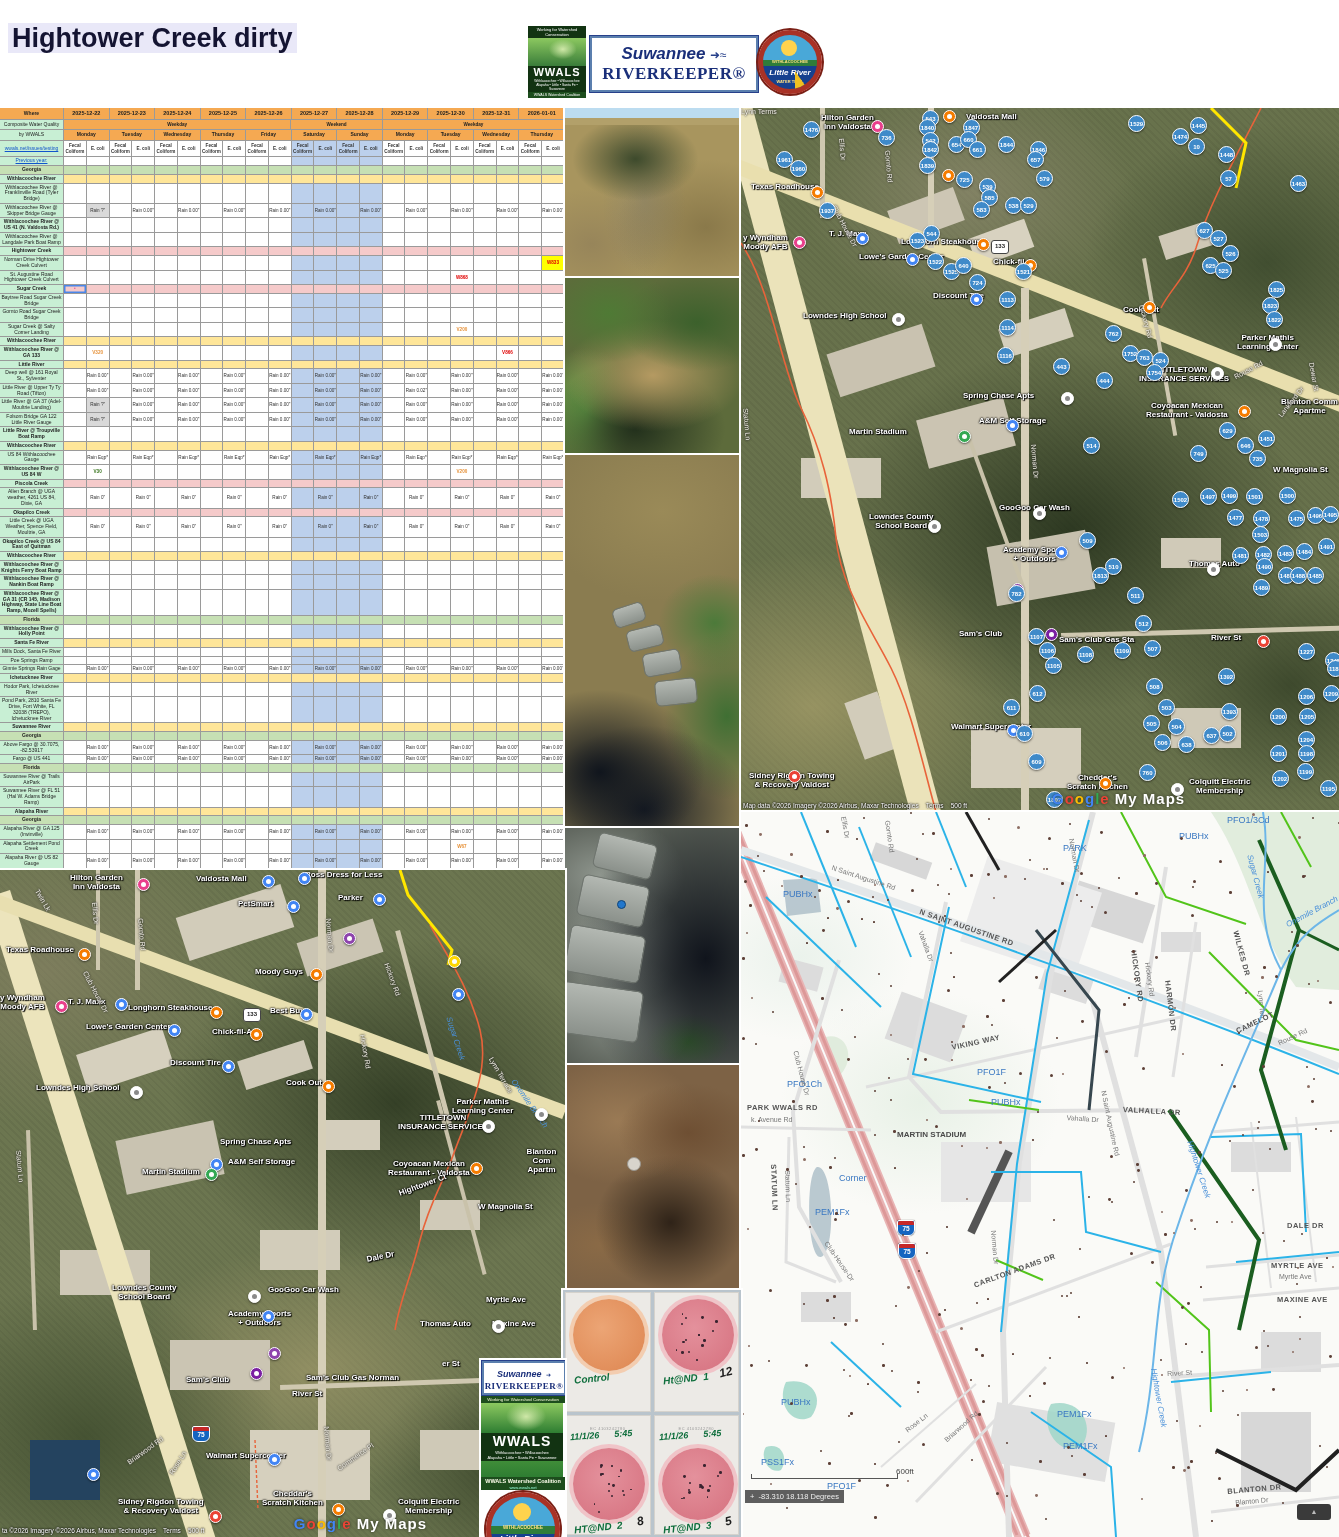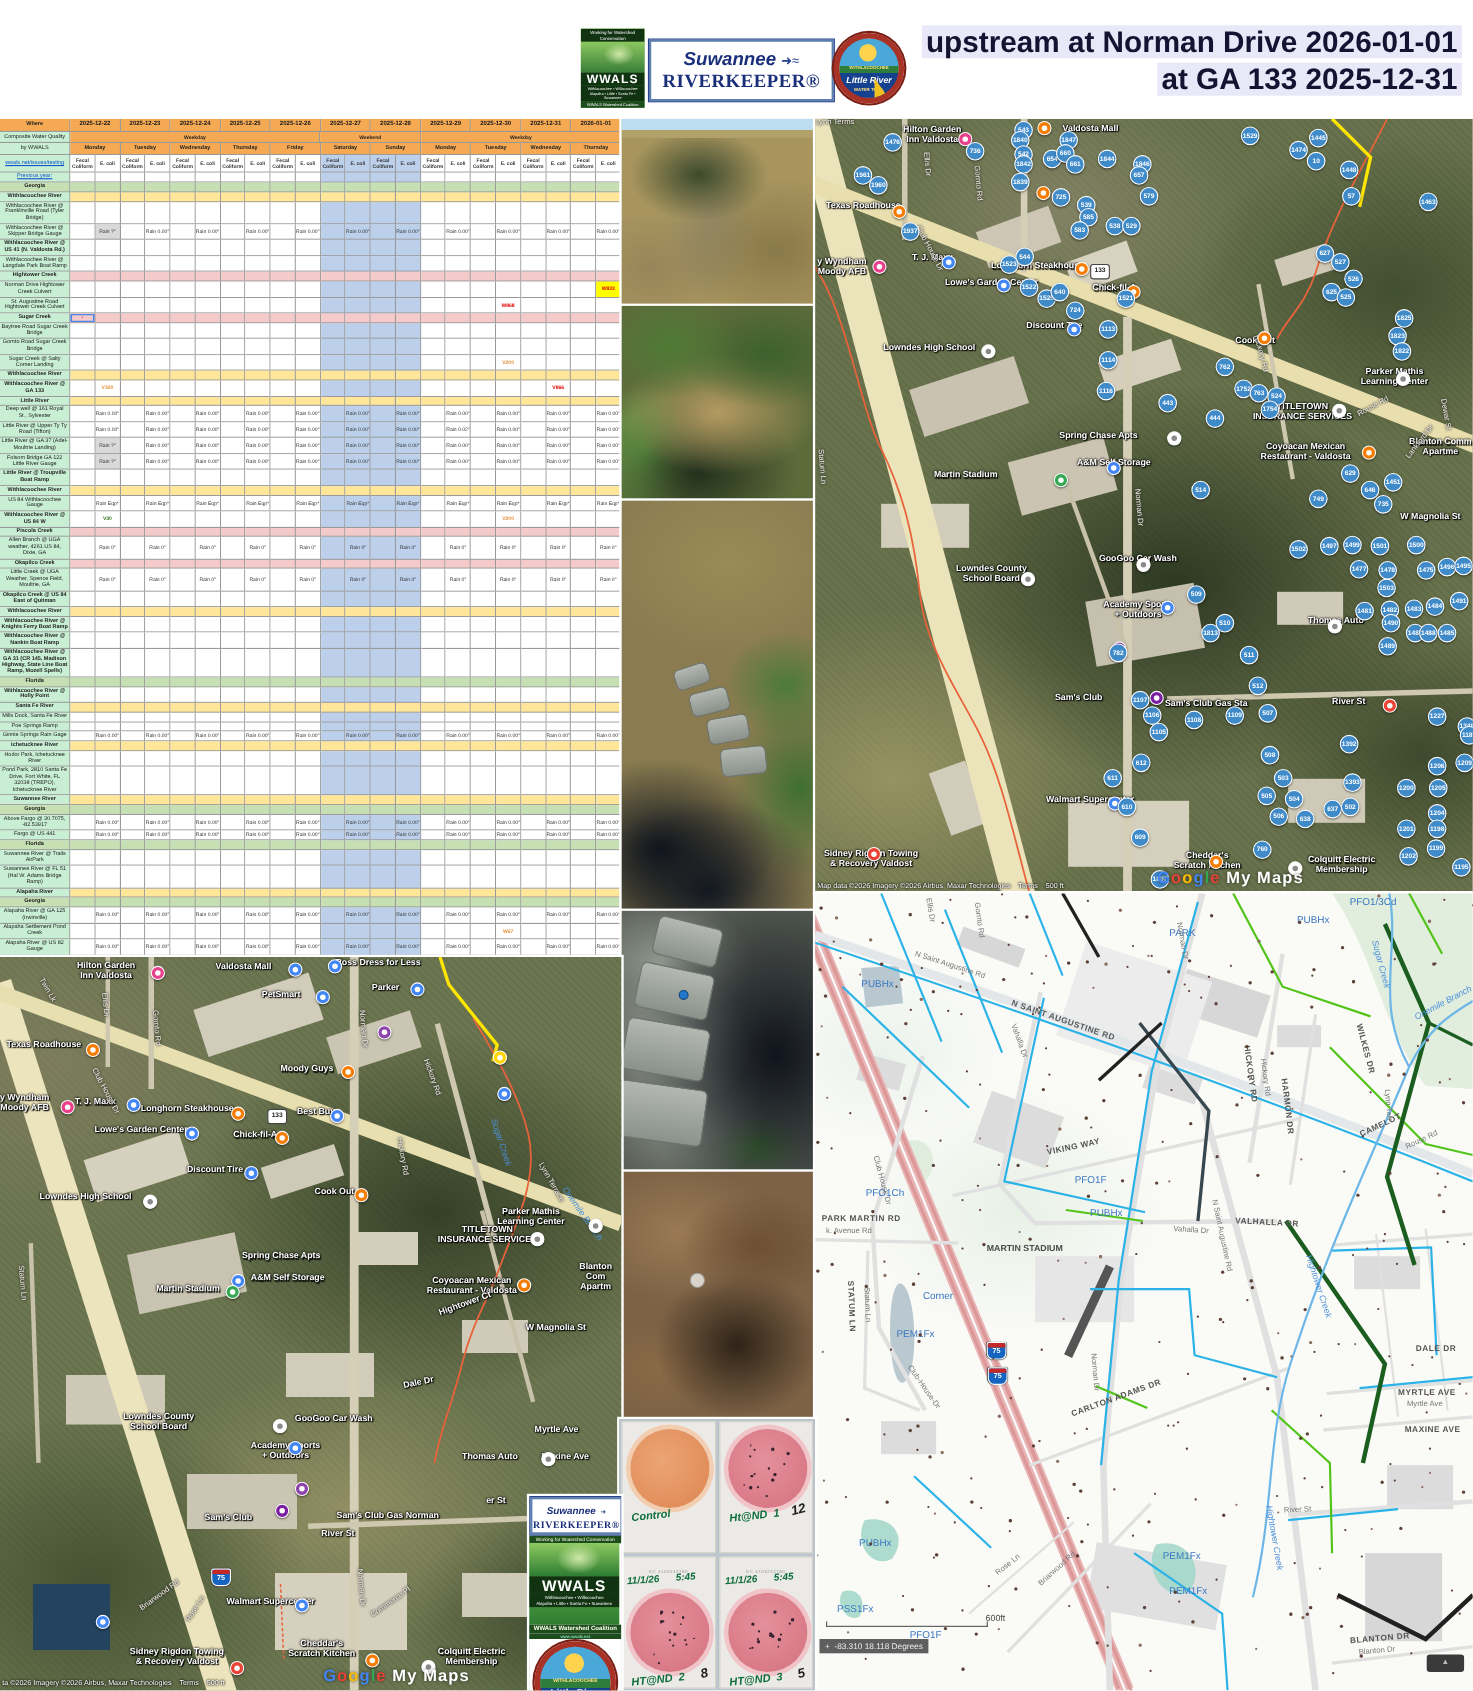--- a/index.html
+++ b/index.html
@@ -134,24 +134,21 @@
   
   #logos{left:481px;top:1360px;width:84px;height:177px;background:#fff;outline:2px solid #fff;overflow:hidden;}
 </style>
 </head>
 <body>
 
 <div id="root">
 
   <div id="hdr" class="abs">
     <div id="hdr-left" class="abs hl">
-    </div>
-    <div id="hdr-right" class="abs hl">
-      <div><span>upstream at Norman Drive 2026-01-01</span></div>
-      <div><span>at GA 133 2025-12-31</span></div>
+      <div><span>Hightower Creek dirty</span></div>
     </div>
 
     <div class="abs wwals-box" style="left:528px;top:26px;width:58px;height:72px;">
       <div style="font-size:4px;background:#123312;padding:1px;">Working for Watershed Conservation</div>
       <div style="height:28px;background:radial-gradient(14px 10px at 60% 40%,#cfe8a8,transparent),linear-gradient(#8cc860,#3a7d3a);"></div>
       <div class="wwals-band" style="font-size:11px;">WWALS</div>
       <div style="font-size:3.4px;background:#123312;white-space:pre-line;padding:1px;">Withlacoochee • Willacoochee
 Alapaha • Little • Santa Fe • Suwannee</div>
       <div style="font-size:3.6px;background:#1d4d1d;padding:1px;">WWALS Watershed Coalition</div>
     </div>
@@ -2248,21 +2245,21 @@
       <div class="gis-rd" style="left: 326px; top: 302px; transform: rotate(4deg);">Vahalla Dr</div>
       <div class="gis-rd-b" style="left: 382px; top: 294px; transform: rotate(3deg);">VALHALLA DR</div>
       <div class="gis-rd" style="left: 58px; top: 238px; transform: rotate(75deg);">Club House Dr</div>
       <div class="gis-rd" style="left: 88px; top: 428px; transform: rotate(55deg);">Club-House-Dr</div>
       <div class="gis-rd-b" style="left: 210px; top: 232px; transform: rotate(-12deg);">VIKING WAY</div>
       <div class="gis-rd-b" style="left: 396px; top: 138px; transform: rotate(82deg);">HICKORY RD</div>
       <div class="gis-rd" style="left: 410px; top: 150px; transform: rotate(82deg);">Hickory Rd</div>
       <div class="gis-rd-b" style="left: 430px; top: 168px; transform: rotate(83deg);">HARMON DR</div>
       <div class="gis-rd-b" style="left: 36px; top: 352px; transform: rotate(88deg);">STATUM LN</div>
       <div class="gis-rd" style="left: 50px; top: 358px; transform: rotate(88deg);">Statum Ln</div>
-      <div class="gis-rd-b" style="left: 6px; top: 292px;">PARK MARTIN RD</div>
+      <div class="gis-rd-b" style="left: 6px; top: 292px;">PARK WWALS RD</div>
       <div class="gis-rd" style="left: 10px; top: 304px;">k. Avenue Rd</div>
       <div class="gis-rd-b" style="left: 232px; top: 470px; transform: rotate(-20deg);">CARLTON ADAMS DR</div>
       <div class="gis-dark" style="left: 156px; top: 318px;">MARTIN STADIUM</div>
       <div class="gis-rd-b" style="left: 498px; top: 118px; transform: rotate(75deg);">WILKES DR</div>
       <div class="gis-rd-b" style="left: 494px; top: 216px; transform: rotate(-25deg);">CAMELOT</div>
       <div class="gis-rd" style="left: 536px; top: 228px; transform: rotate(-25deg);">Rouse Rd</div>
       <div class="gis-rd" style="left: 523px; top: 178px; transform: rotate(85deg);">Lynn Terr</div>
       <div class="gis-rd-b" style="left: 546px; top: 410px;">DALE DR</div>
       <div class="gis-rd-b" style="left: 530px; top: 450px;">MYRTLE AVE</div>
       <div class="gis-rd" style="left: 538px; top: 461px;">Myrtle Ave</div>

